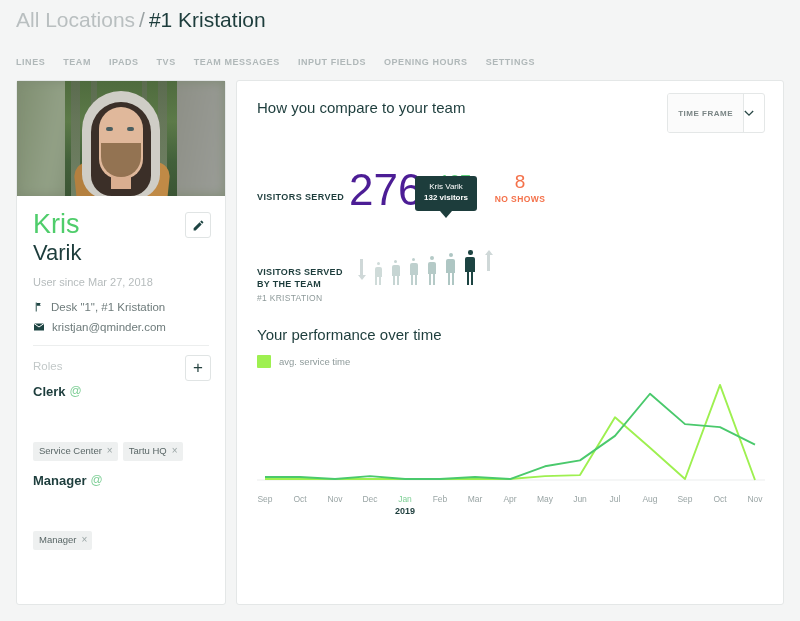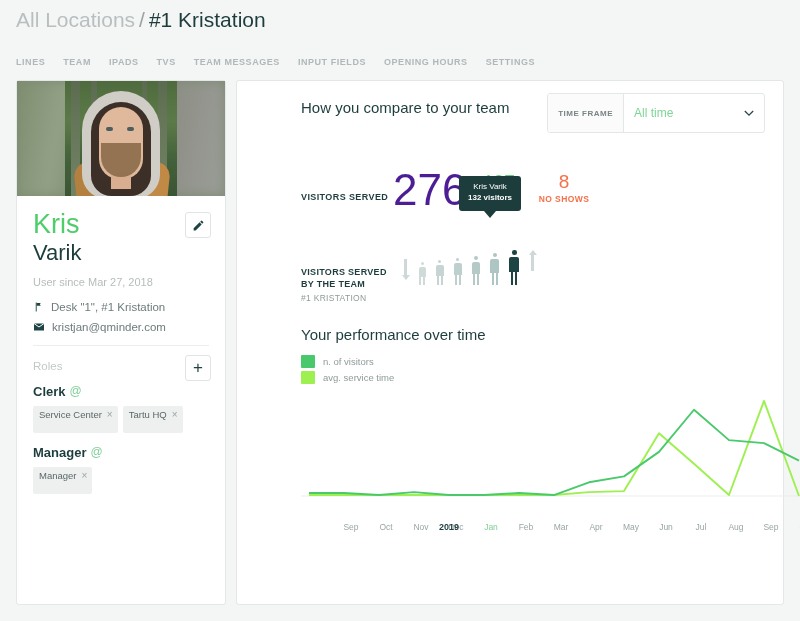--- a/index.html
+++ b/index.html
@@ -31,21 +31,21 @@
     white-space: nowrap;
   }
   .tab:first-child { padding-left: 0; }
 
   
   .card {
     position: absolute; background: #fff;
     border: 1px solid #e4e7e7; border-radius: 3px;
   }
   #profile-card { left: 16px; top: 80px; width: 210px; height: 525px; }
-  #main-card    { left: 236px; top: 80px; width: 548px; height: 525px; padding-left: 44px; }
+  #main-card    { left: 236px; top: 80px; width: 548px; height: 525px; }
 
   
   .photo {
     position: relative; width: 208px; height: 115px;
     overflow: hidden; background: #7d8a72;
   }
   .photo .bg-blur {
     position: absolute; inset: 0;
     background: linear-gradient(100deg,#7e8d6f 0%,#93a187 22%,#6f7e63 45%,#8d8f86 70%,#9b9d98 100%);
     filter: blur(6px);
@@ -121,22 +121,22 @@
   .roles-label { font-size: 11.5px; color: #c2c8c8; }
   #add-role-btn { top: 9px; right: 14px; position:absolute; width:26px; height:26px;
     border:1px solid #e0e4e4; border-radius:3px; background:#fff;
     display:flex; align-items:center; justify-content:center; cursor:pointer; }
   .plus { font-size: 17px; color:#24413f; line-height: 1; font-weight: 400; }
 
   .role-name { font-size: 13px; font-weight: 700; color: #1d3d3c;
     padding: 0 16px; margin-top: 12px; display:flex; align-items:center; gap:4px;}
   .role-at { font-size: 12px; color: #7fcf97; font-weight: 400; }
   .tag-row { padding: 0 16px; margin-top: 7px; display: flex; flex-wrap: wrap; gap: 5px; }
-  .tag { background:#eef0f0; color:#5a6767; font-size:9.5px; padding:3px 5px 13px 6px;
-    border-radius:2px; display:flex; align-items:flex-end; gap:5px; cursor:pointer; }
+  .tag { background:#eef0f0; color:#5a6767; font-size:9.5px; padding:3px 5px 5px 6px;
+    border-radius:2px; display:flex; align-items:flex-end; gap:5px; cursor:pointer;margin-top:36px; }
   .tag .x { color:#9aa5a5; font-size:10px; }
 
   
   .m-pad { padding: 18px 20px 0 20px; position: relative; }
   .m-title { font-size: 15px; color:#1d3d3c; font-weight: 400; }
 
   .timeframe {
     position: absolute; right: 18px; top: 12px;
     display: flex; align-items: stretch;
     border: 1px solid #e4e7e7; border-radius: 3px; overflow: hidden;
@@ -197,22 +197,22 @@
   
   .perf { margin-top: 18px; }
   .perf-title { font-size: 15px; color:#1d3d3c; }
   .legend { margin-top: 12px; }
   .legend-row { display:flex; align-items:center; gap:8px; margin-bottom:3px; }
   .sw { width:14px; height:13px; border-radius:1px; }
   .legend-row span { font-size:9.5px; color:#8e9a9a; }
 
   .chartwrap { position:relative; margin-top: 8px; }
   .xaxis { position:relative; height: 34px; }
-  .xtick { position:absolute; top:16px; font-size:8.5px; color:#9aa5a5;
-    transform: translateX(-50%); white-space:nowrap;margin-left:42px; }
+  .xtick { position:absolute; top:4px; font-size:8.5px; color:#9aa5a5;
+    transform: translateX(-50%); white-space:nowrap; }
   .xtick.hl { color:#7fd096; }
   .yearlbl { position:absolute; top:16px; font-size:9px; font-weight:700;
     color:#1d3d3c; transform: translateX(-50%); }
 </style>
 </head>
 <body>
 
 <div class="page">
 
   <div class="breadcrumb">
@@ -324,21 +324,20 @@
       </div>
     </div>
   </div>
 
   <div class="card" id="main-card">
     <div class="m-pad">
       <div class="m-title">How you compare to your team</div>
 
       <div class="timeframe">
         <div class="tf-label">TIME FRAME</div>
-        <div class="tf-value">All time</div>
         <div class="tf-caret">
           <svg width="10" height="7" viewBox="0 0 12 8">
               <path d="M1 1l5 5 5-5" stroke="#2c4a48" stroke-width="1.6" fill="none"></path>
             </svg>
         </div>
       </div>
 
       <div class="stats">
         <div class="stat-main-label">VISITORS SERVED</div>
         <div class="stat-big">276</div>
@@ -422,24 +421,20 @@
 
         <div class="tooltip">
           <div class="t1">Kris Varik</div>
           <div class="t2">132 visitors</div>
         </div>
       </div>
 
       <div class="perf">
         <div class="perf-title">Your performance over time</div>
         <div class="legend">
-          <div class="legend-row">
-            <div class="sw" id="sw0" style="background: rgb(74, 201, 108);"></div>
-            <span>n. of visitors</span>
-          </div>
           <div class="legend-row">
             <div class="sw" id="sw1" style="background: rgb(158, 240, 80);"></div>
             <span>avg. service time</span>
           </div>
         </div>
 
         <div class="chartwrap">
           <svg id="chart-svg" width="508" height="110" viewBox="0 0 508 110">
               <line x1="0" x2="508" y1="104" y2="104" stroke="#ebeded" stroke-width="1"></line>
               <polyline points="8,103.02 43,103.02 78,103.02 113,103.02 148,103.02 183,103.02 218,103.02 253,103.02 288,100.08 323,99.1 358,41.28 393,71.66 428,103.02 463,8.939999999999998 498,104" fill="none" stroke="#9ef050" stroke-width="1.9" stroke-linejoin="round"></polyline>

